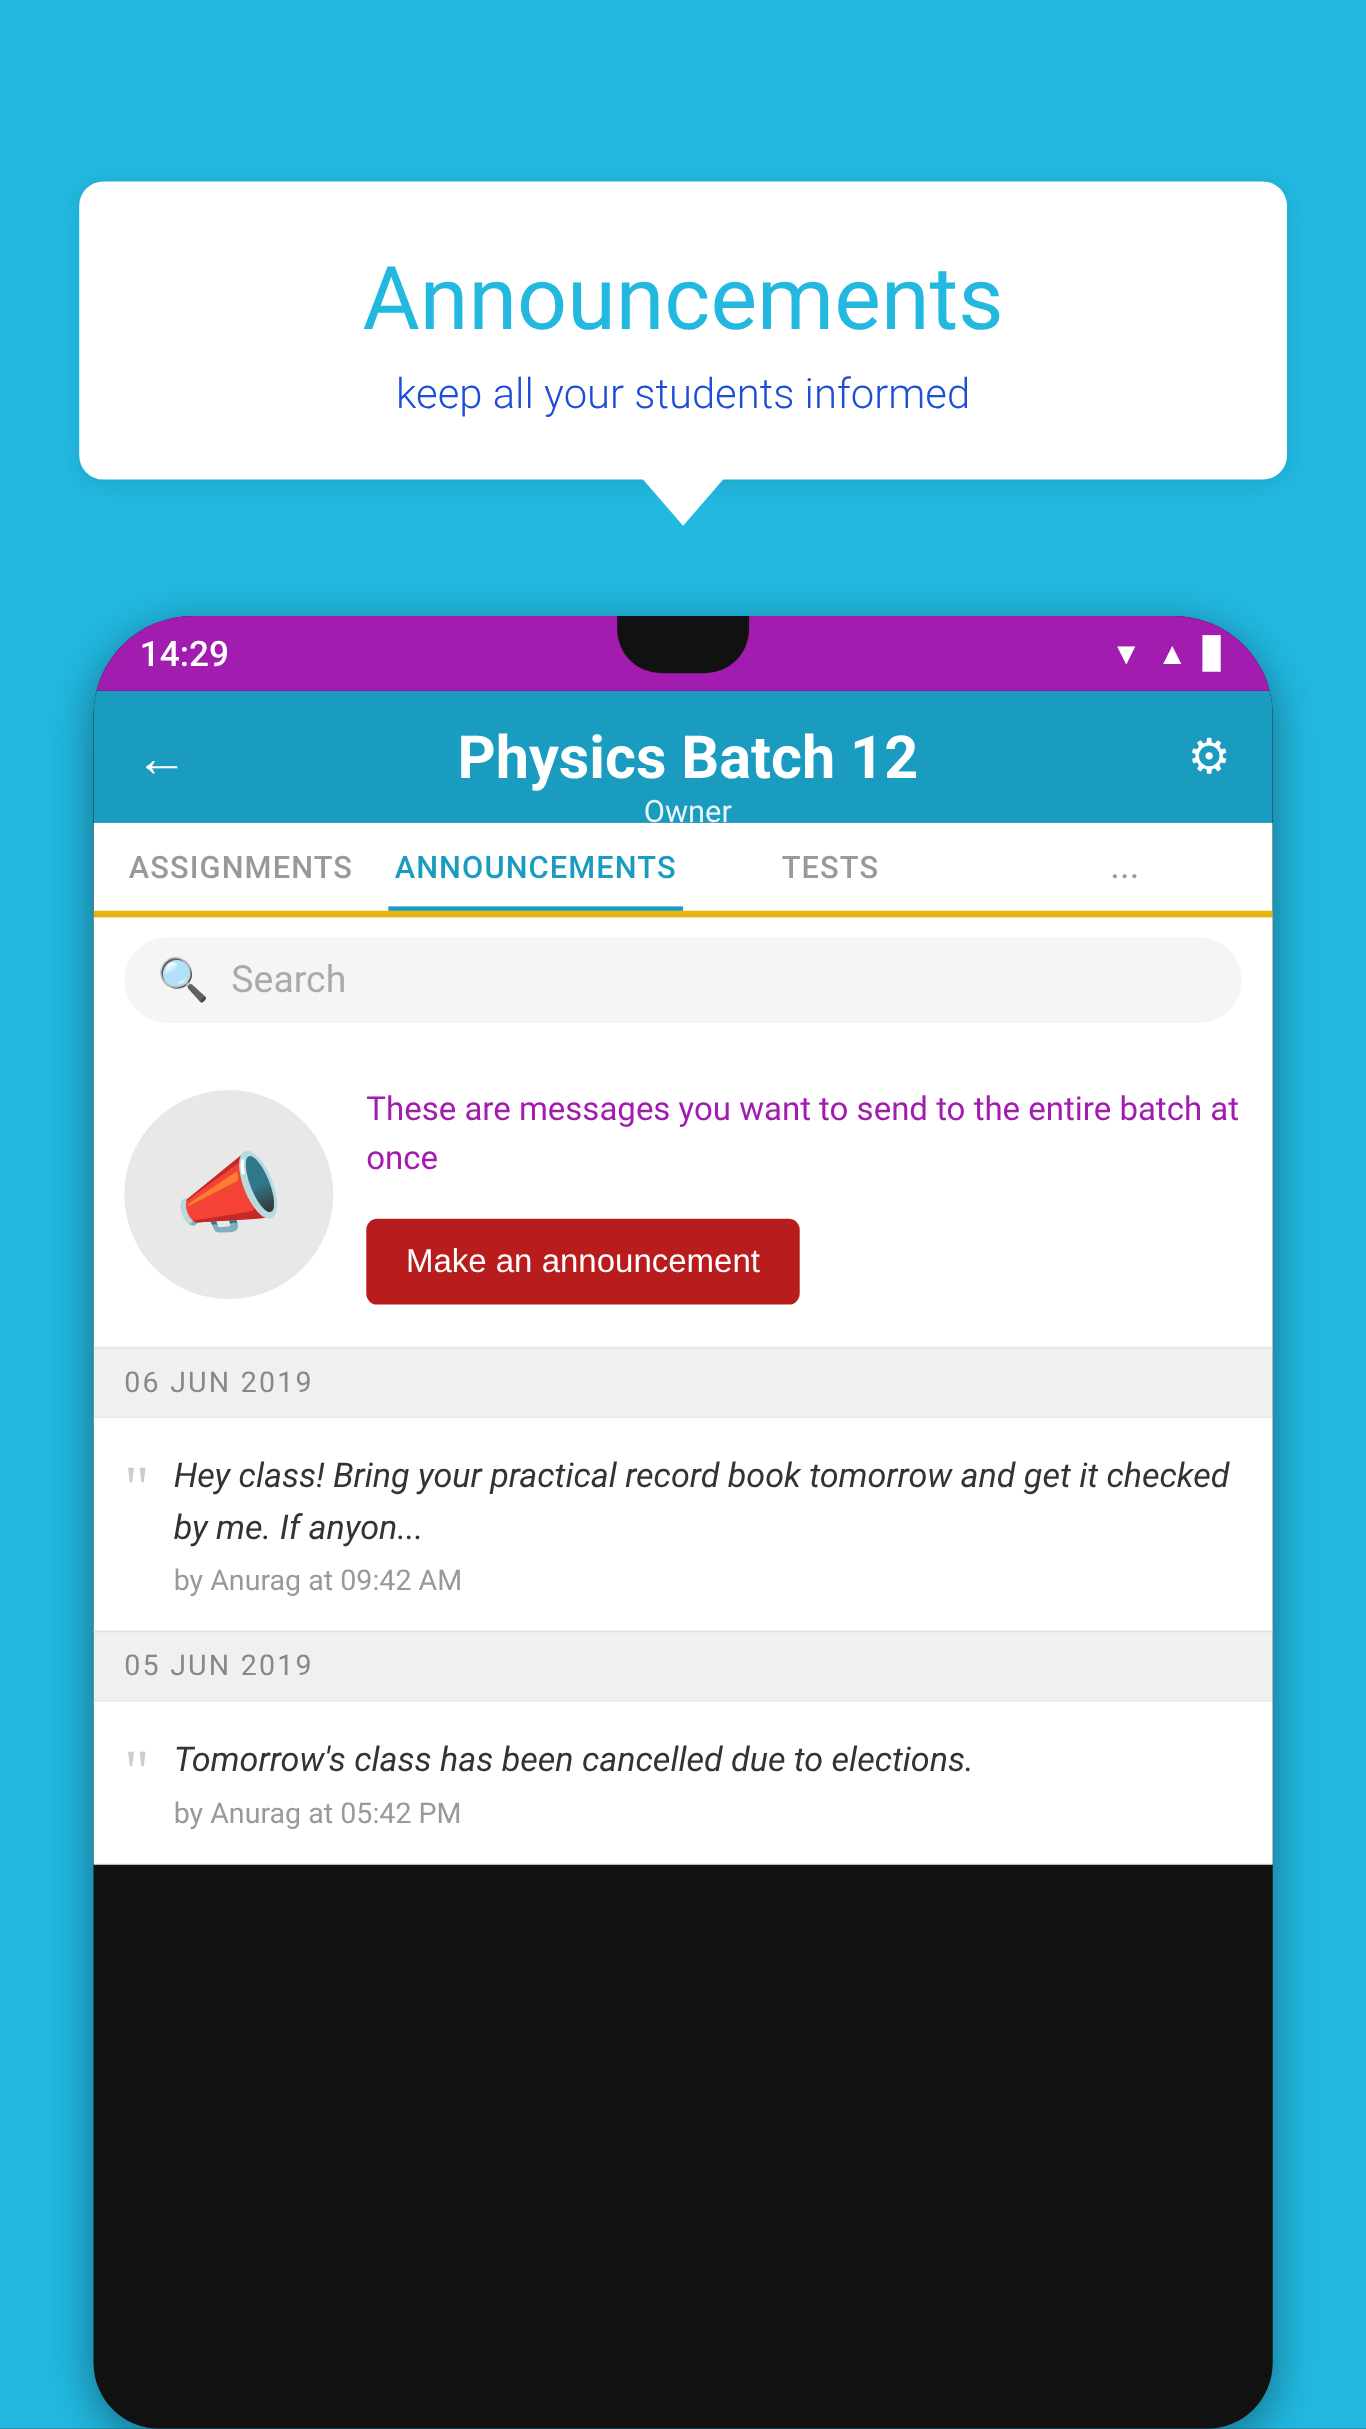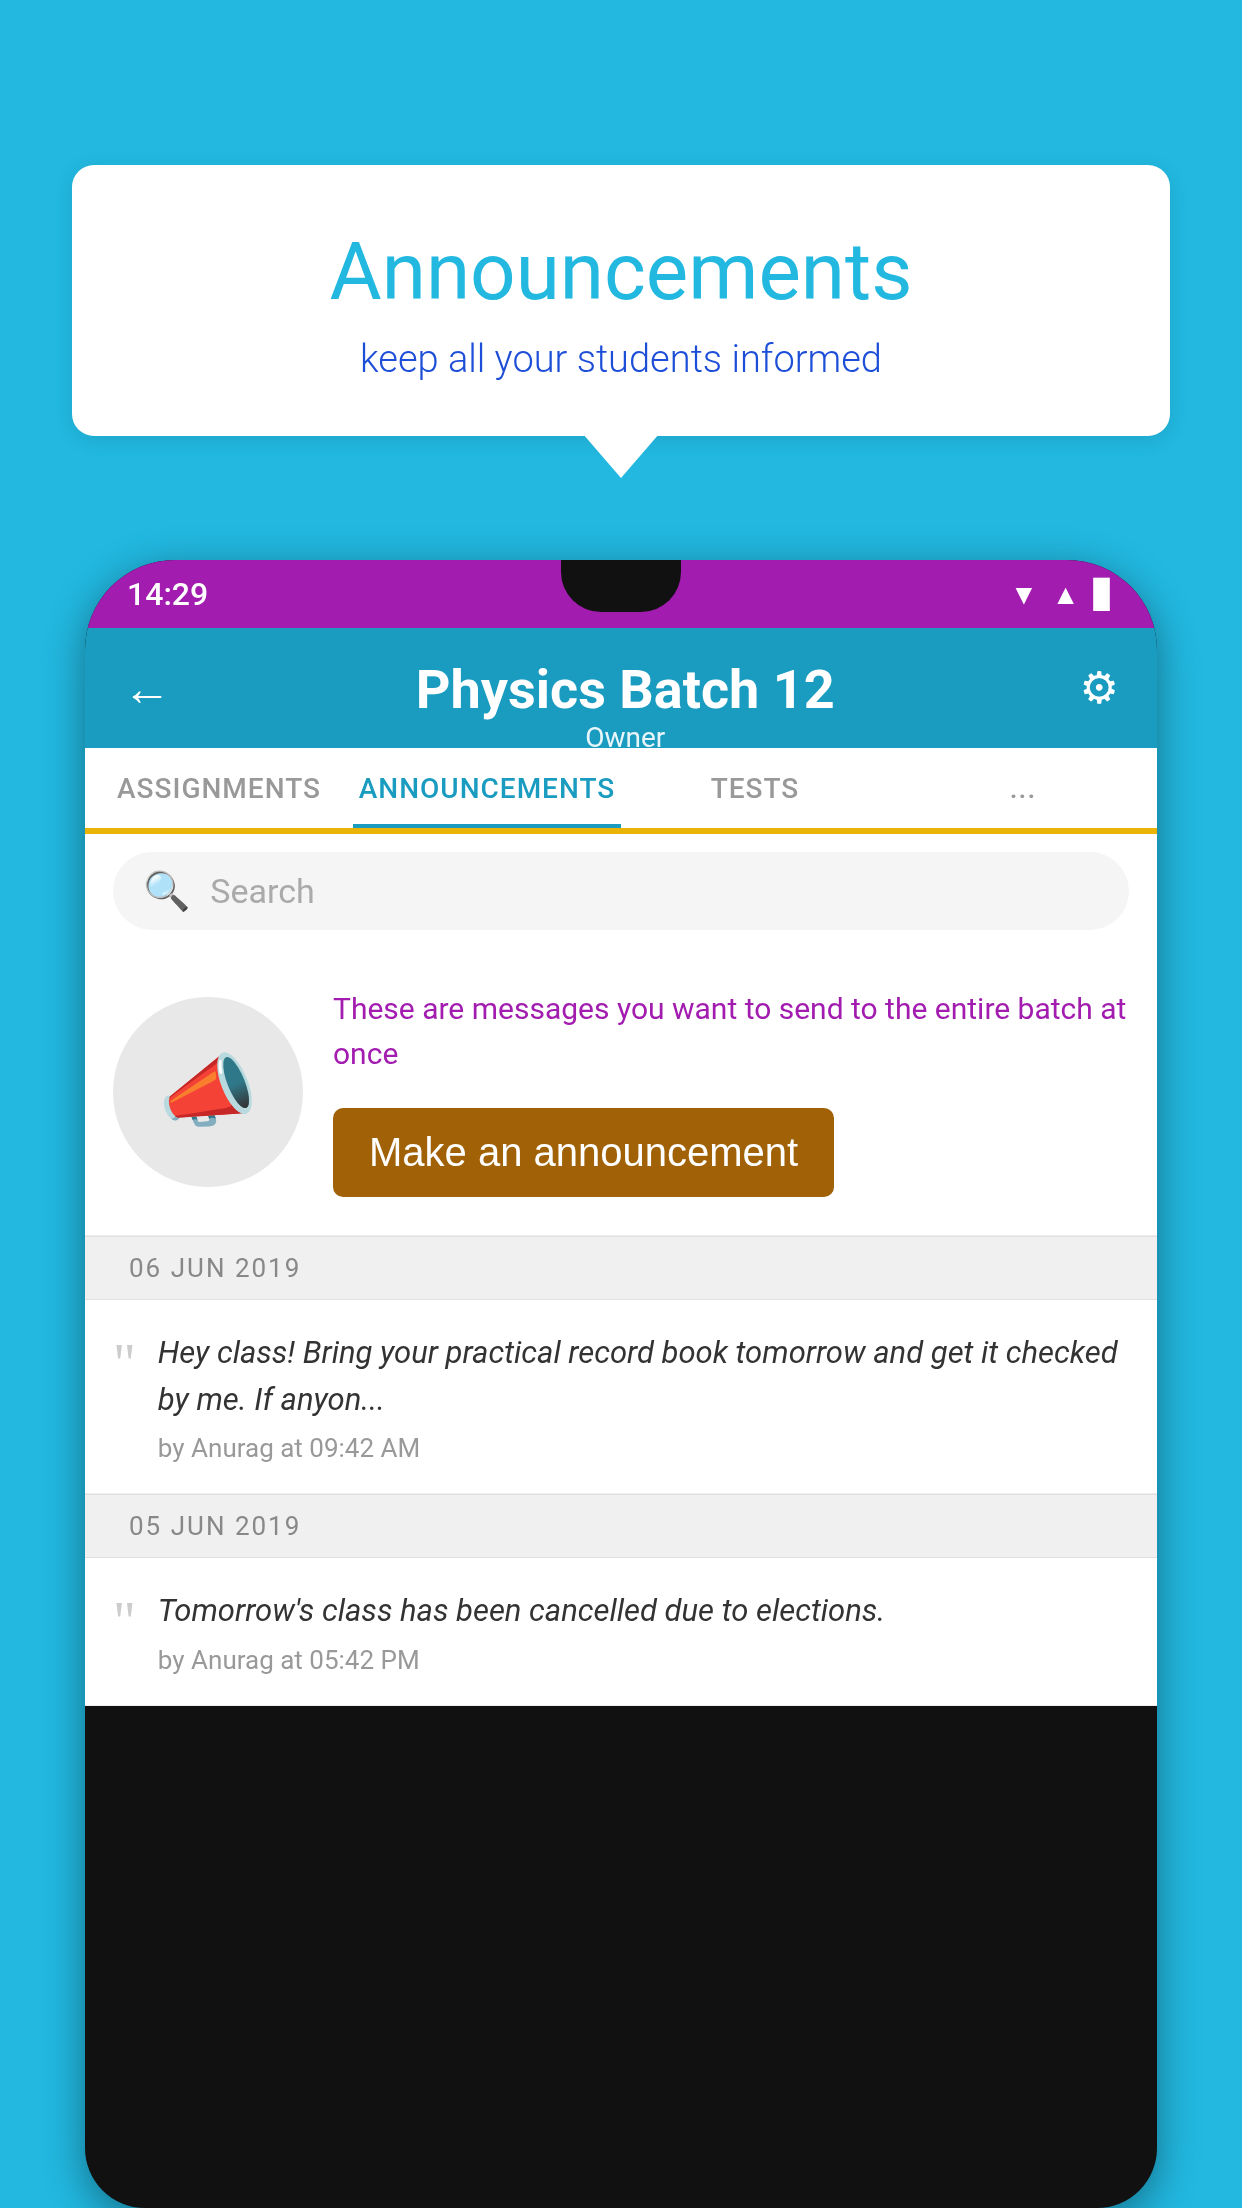--- a/index.html
+++ b/index.html
@@ -248,34 +248,34 @@
     }
 
     .promo-text {
       font-size: 30px;
       color: #a21caf;
       margin-bottom: 32px;
       line-height: 1.5;
     }
 
     .make-announcement-btn {
-      background: #a16207;
+      background: #b91c1c;
       color: white;
       border: none;
       border-radius: 10px;
       padding: 22px 36px;
-      font-size: 40px;
+      font-size: 30px;
       cursor: pointer;
       font-weight: 500;
     }
 
     
     .date-separator {
       background: #f0f0f0;
-      padding: 16px 44px;
+      padding: 16px 28px;
       font-size: 26px;
       color: #888;
       letter-spacing: 2px;
       border-top: 1px solid #e0e0e0;
       border-bottom: 1px solid #e0e0e0;
     }
 
     
     .announcement-item {
       background: white;

